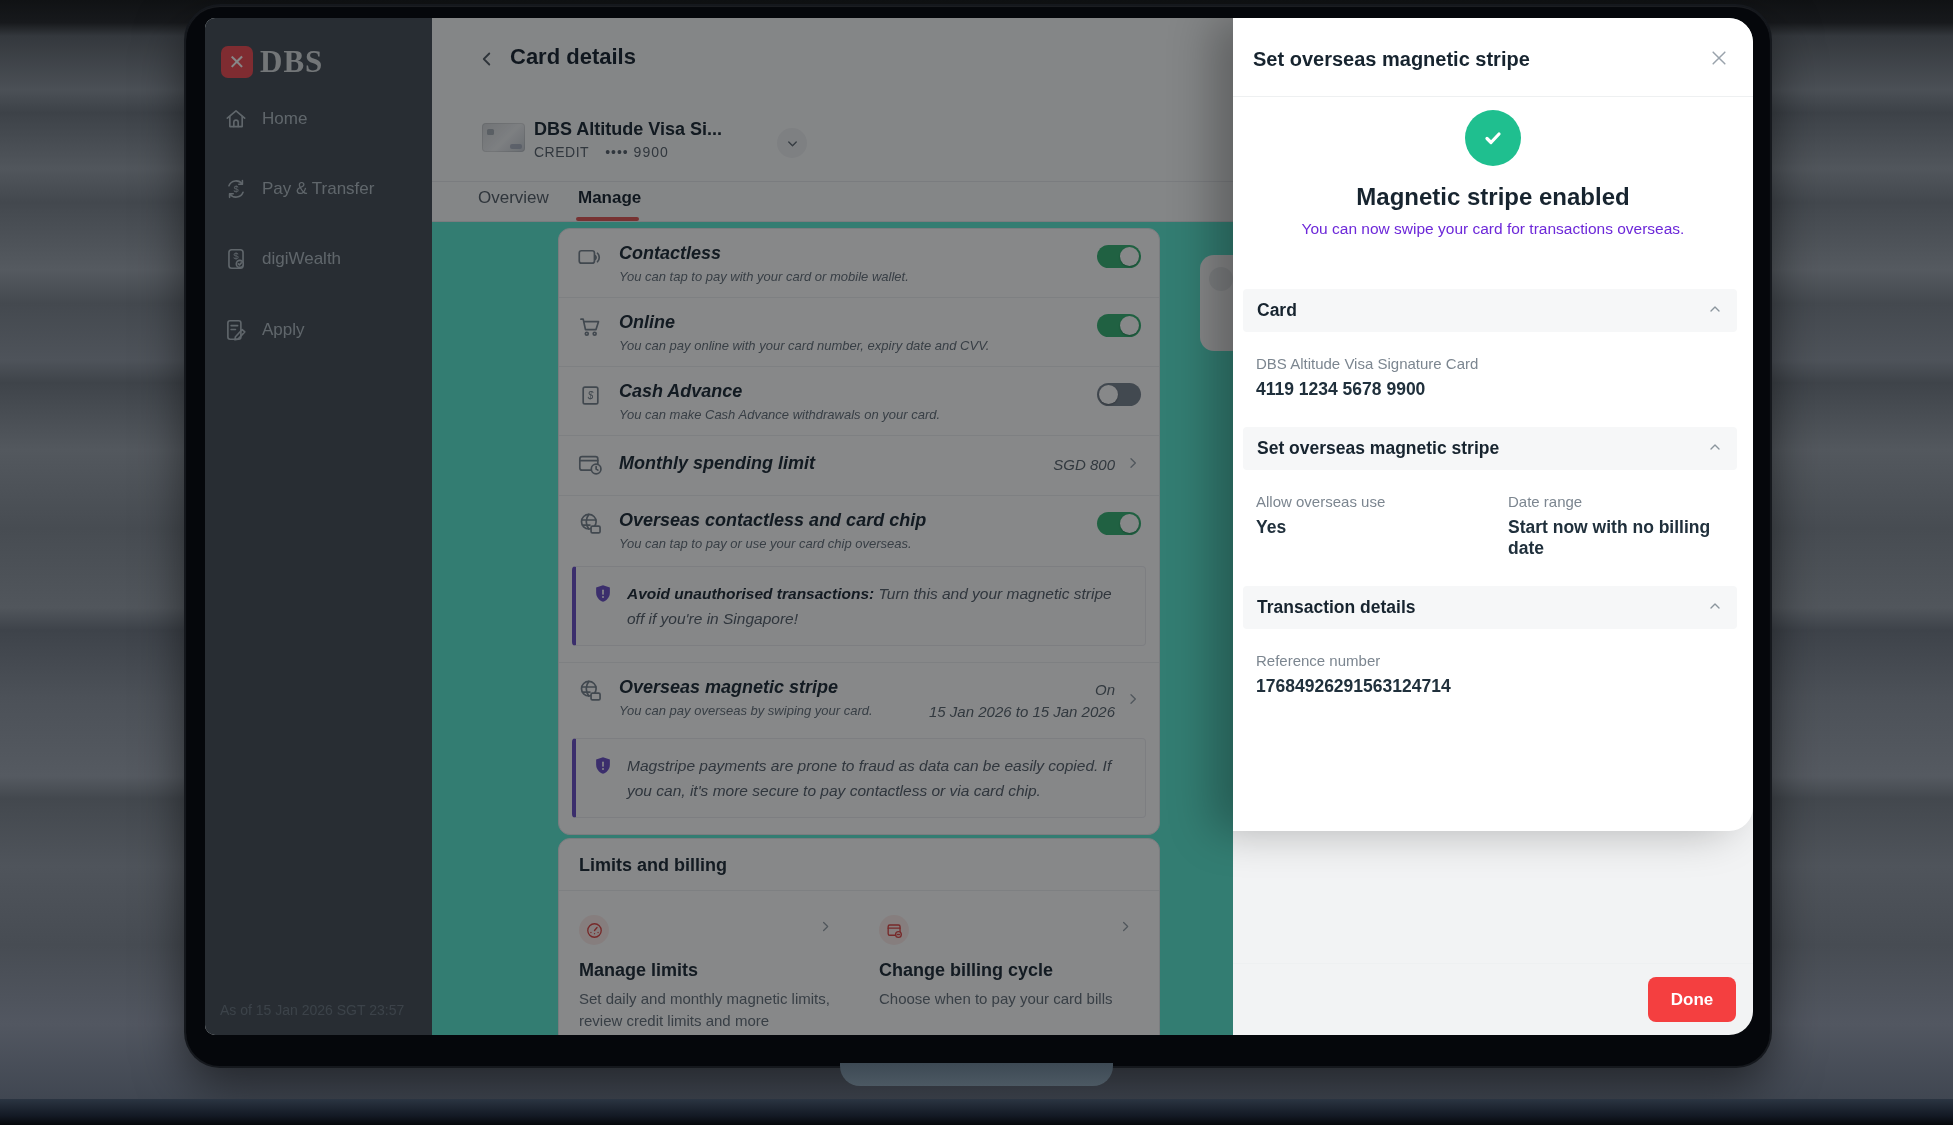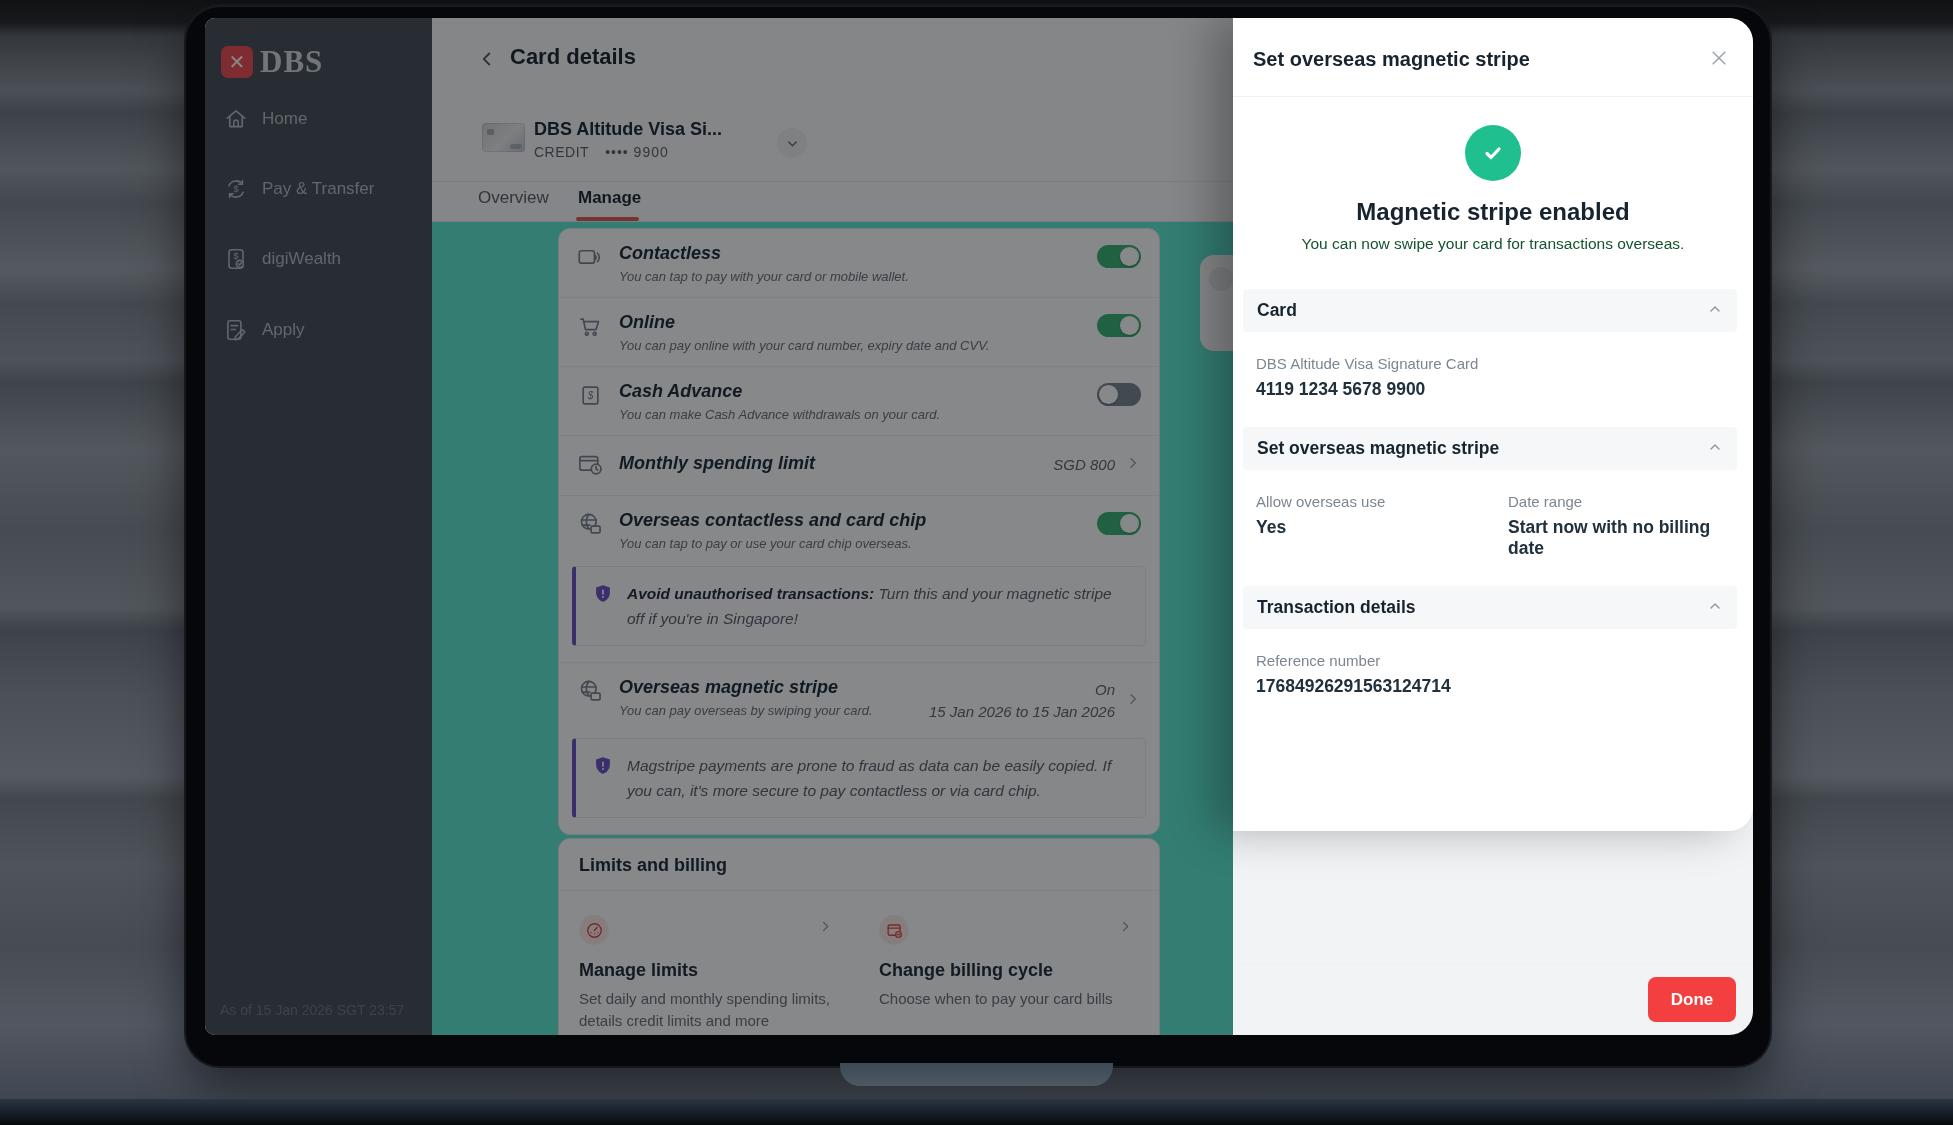--- a/index.html
+++ b/index.html
@@ -111,25 +111,25 @@
   .dim-overlay { position:absolute; left:0; top:0; width:1028px; height:1017px;
     background:rgba(5,6,9,0.48); z-index:5; }
 
   
   .modal { position:absolute; left:1028px; top:0; width:520px; height:813px; background:#fff;
     z-index:10; box-shadow:-20px 0 45px rgba(0,0,0,.28); border-radius:0 24px 24px 0; }
   .mhead { position:absolute; left:0; top:0; width:100%; height:79px; border-bottom:1px solid #eef0f1; }
   .mtitle { position:absolute; left:20px; top:30px; font-size:20px; font-weight:bold; color:#17242f; }
   .mclose { position:absolute; right:20px; top:26px; width:28px; height:28px; color:#9aa3ac;
     display:flex; align-items:center; justify-content:center; cursor:pointer; }
-  .success { position:absolute; left:0; top:79px; width:100%; text-align:center; }
+  .success { position:absolute; left:0; top:64px; width:100%; text-align:center; }
   .scheck { width:56px; height:56px; border-radius:50%; background:#1fbf8f; margin:28px auto 0;
     display:flex; align-items:center; justify-content:center; }
   .stitle { margin-top:17px; font-size:24px; font-weight:bold; color:#17242f; }
-  .ssub { margin-top:9px; font-size:15.5px; color:#14532d; }
+  .ssub { margin-top:9px; font-size:15.5px; color:#6d28d9; }
   .sections { position:absolute; left:10px; top:271px; width:494px; }
   .shead { height:43px; background:#f6f7f8; border-radius:4px; display:flex; align-items:center;
     justify-content:space-between; padding:0 14px; cursor:pointer; }
   .shead-label { font-size:17.5px; font-weight:bold; color:#17242f; }
   .shead .chev-u { color:#8b959d; }
   .sbody { padding:23px 13px 27px; }
   .flabel { font-size:15px; color:#7c8690; }
   .fvalue { margin-top:7px; font-size:17.5px; font-weight:bold; color:#20303c; }
   .fields { display:flex; }
   .fcol1 { flex:0 0 252px; }
@@ -378,21 +378,21 @@
                   </svg>
               </span>
               <div class="tile-icon">
                 <svg width="19" height="19" viewBox="0 0 24 24" fill="none" stroke="currentColor" stroke-width="1.7" stroke-linecap="round">
                     <circle cx="12" cy="12" r="8.5"></circle>
                     <path d="M12 12l3.2-3.8"></path>
                     <path d="M7.5 14.5h.01M12 16h.01M16.5 14.5h.01"></path>
                   </svg>
               </div>
               <div class="ttitle">Manage limits</div>
-              <div class="tdesc">Set daily and monthly spending limits, details credit limits and more</div>
+              <div class="tdesc">Set daily and monthly magnetic limits, review credit limits and more</div>
             </div>
             <div class="tile">
               <span class="tile-chev">
                 <svg width="15" height="15" viewBox="0 0 24 24" fill="none" stroke="currentColor" stroke-width="2" stroke-linecap="round" stroke-linejoin="round">
                     <polyline points="9 5.5 15.5 12 9 18.5"></polyline>
                   </svg>
               </span>
               <div class="tile-icon">
                 <svg width="19" height="19" viewBox="0 0 24 24" fill="none" stroke="currentColor" stroke-width="1.7" stroke-linecap="round">
                     <rect x="4" y="5" width="15" height="13" rx="2"></rect>

